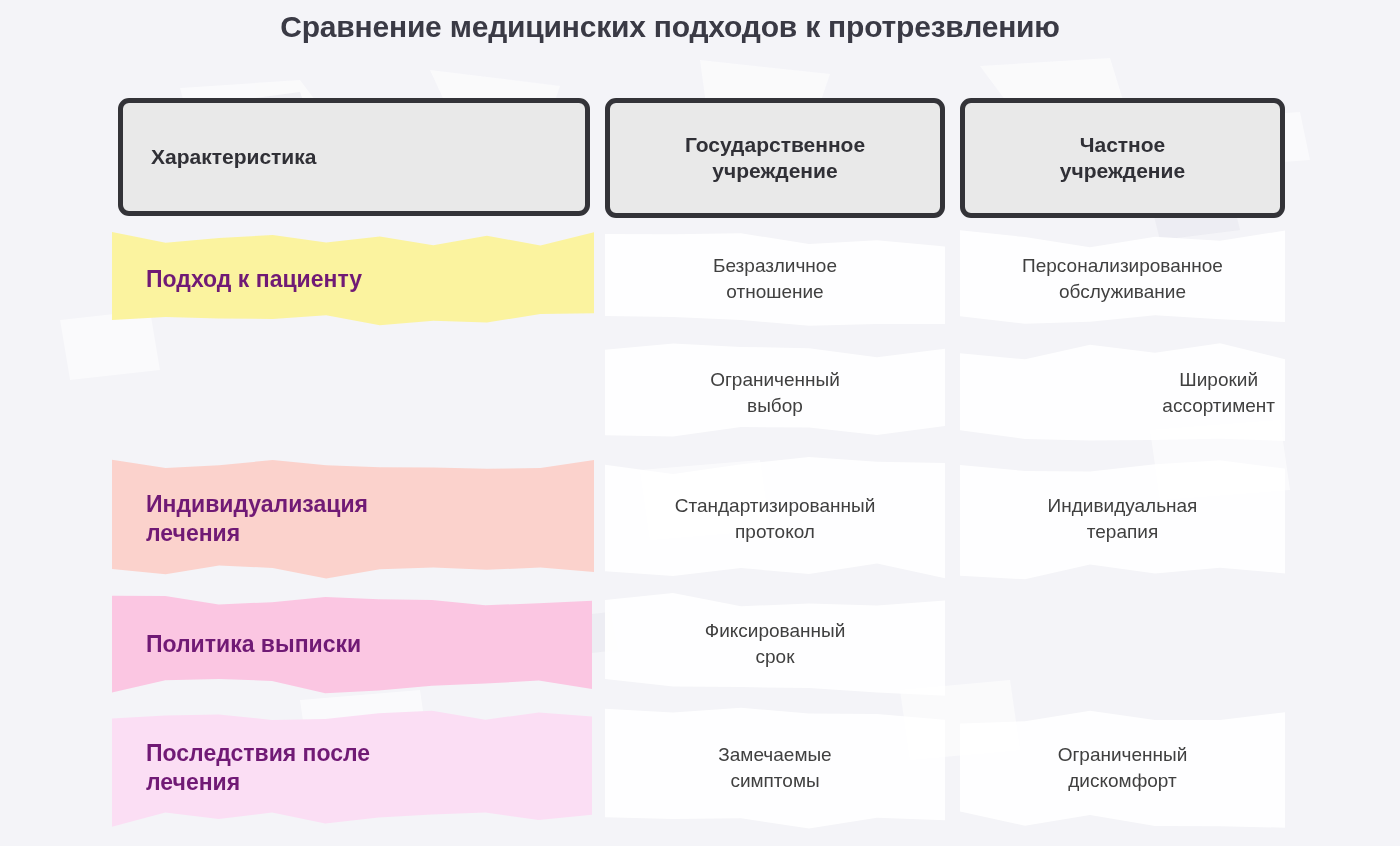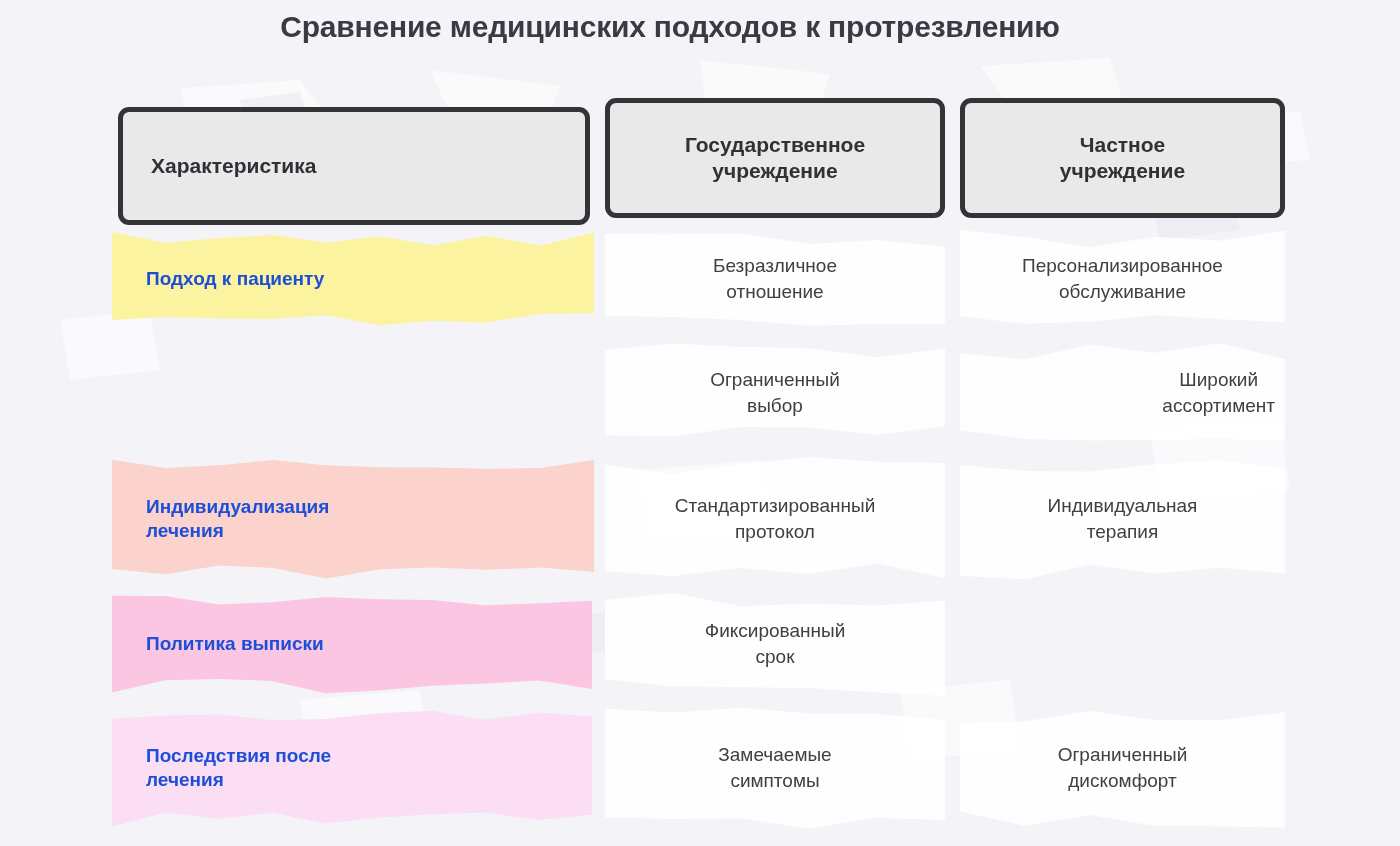--- a/index.html
+++ b/index.html
@@ -59,21 +59,20 @@
     align-items: center;
     font-weight: bold;
     font-size: 21px;
     color: #303036;
     line-height: 1.22;
   }
   #hdr-0 {
     left: 118px; top: 98px; width: 472px; height: 118px;
     justify-content: flex-start;
     padding-left: 28px;
-    margin-top: 9px;
   }
   #hdr-1 {
     left: 605px; top: 98px; width: 340px; height: 120px;
     justify-content: center;
     text-align: center;
     padding: 0 14px;
   }
   #hdr-2 {
     left: 960px; top: 98px; width: 325px; height: 120px;
     justify-content: center;
@@ -100,23 +99,23 @@
     position: absolute;
     left: 0;
     top: 0;
     width: 100%;
     height: 100%;
     z-index: 0;
   }
   .label-text {
     position: relative;
     z-index: 2;
-    font-size: 19px;
+    font-size: 23px;
     font-weight: bold;
-    color: #1d4ed8;
+    color: #701a75;
     line-height: 1.26;
     padding-left: 34px;
     padding-right: 18px;
     max-width: 430px;
   }
 
   
   .value-cell {
     position: absolute;
     text-align: center;

